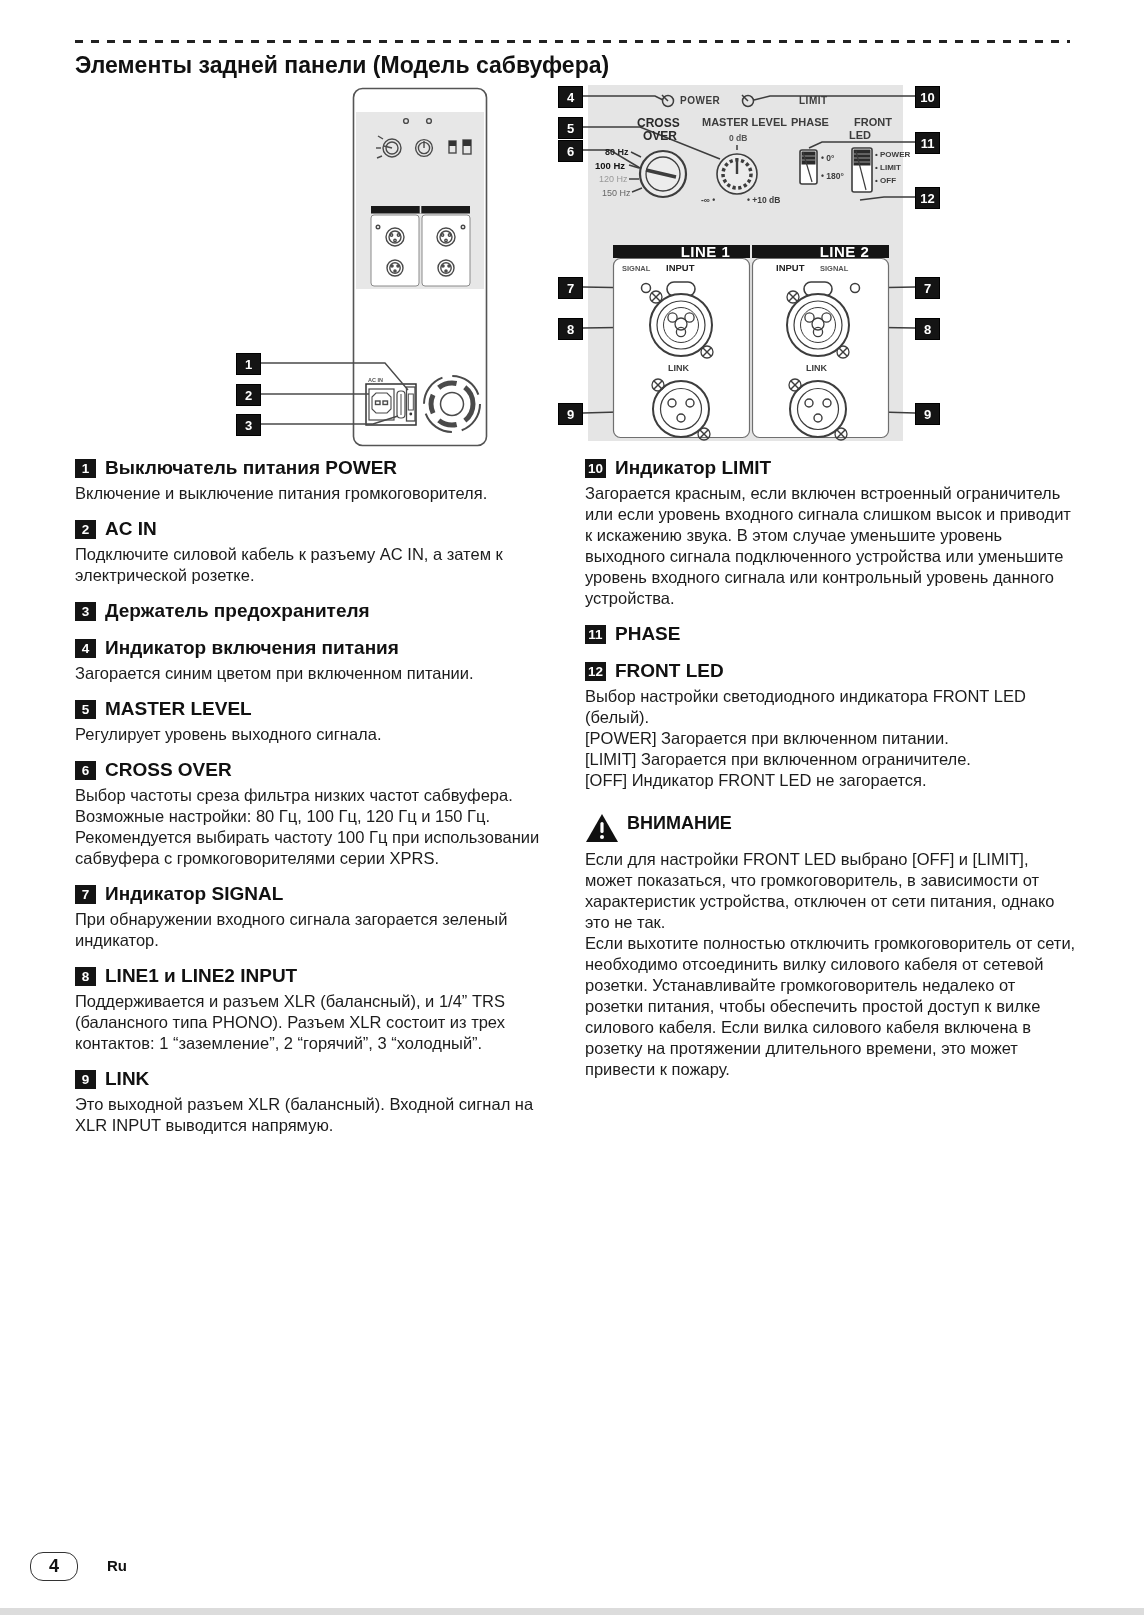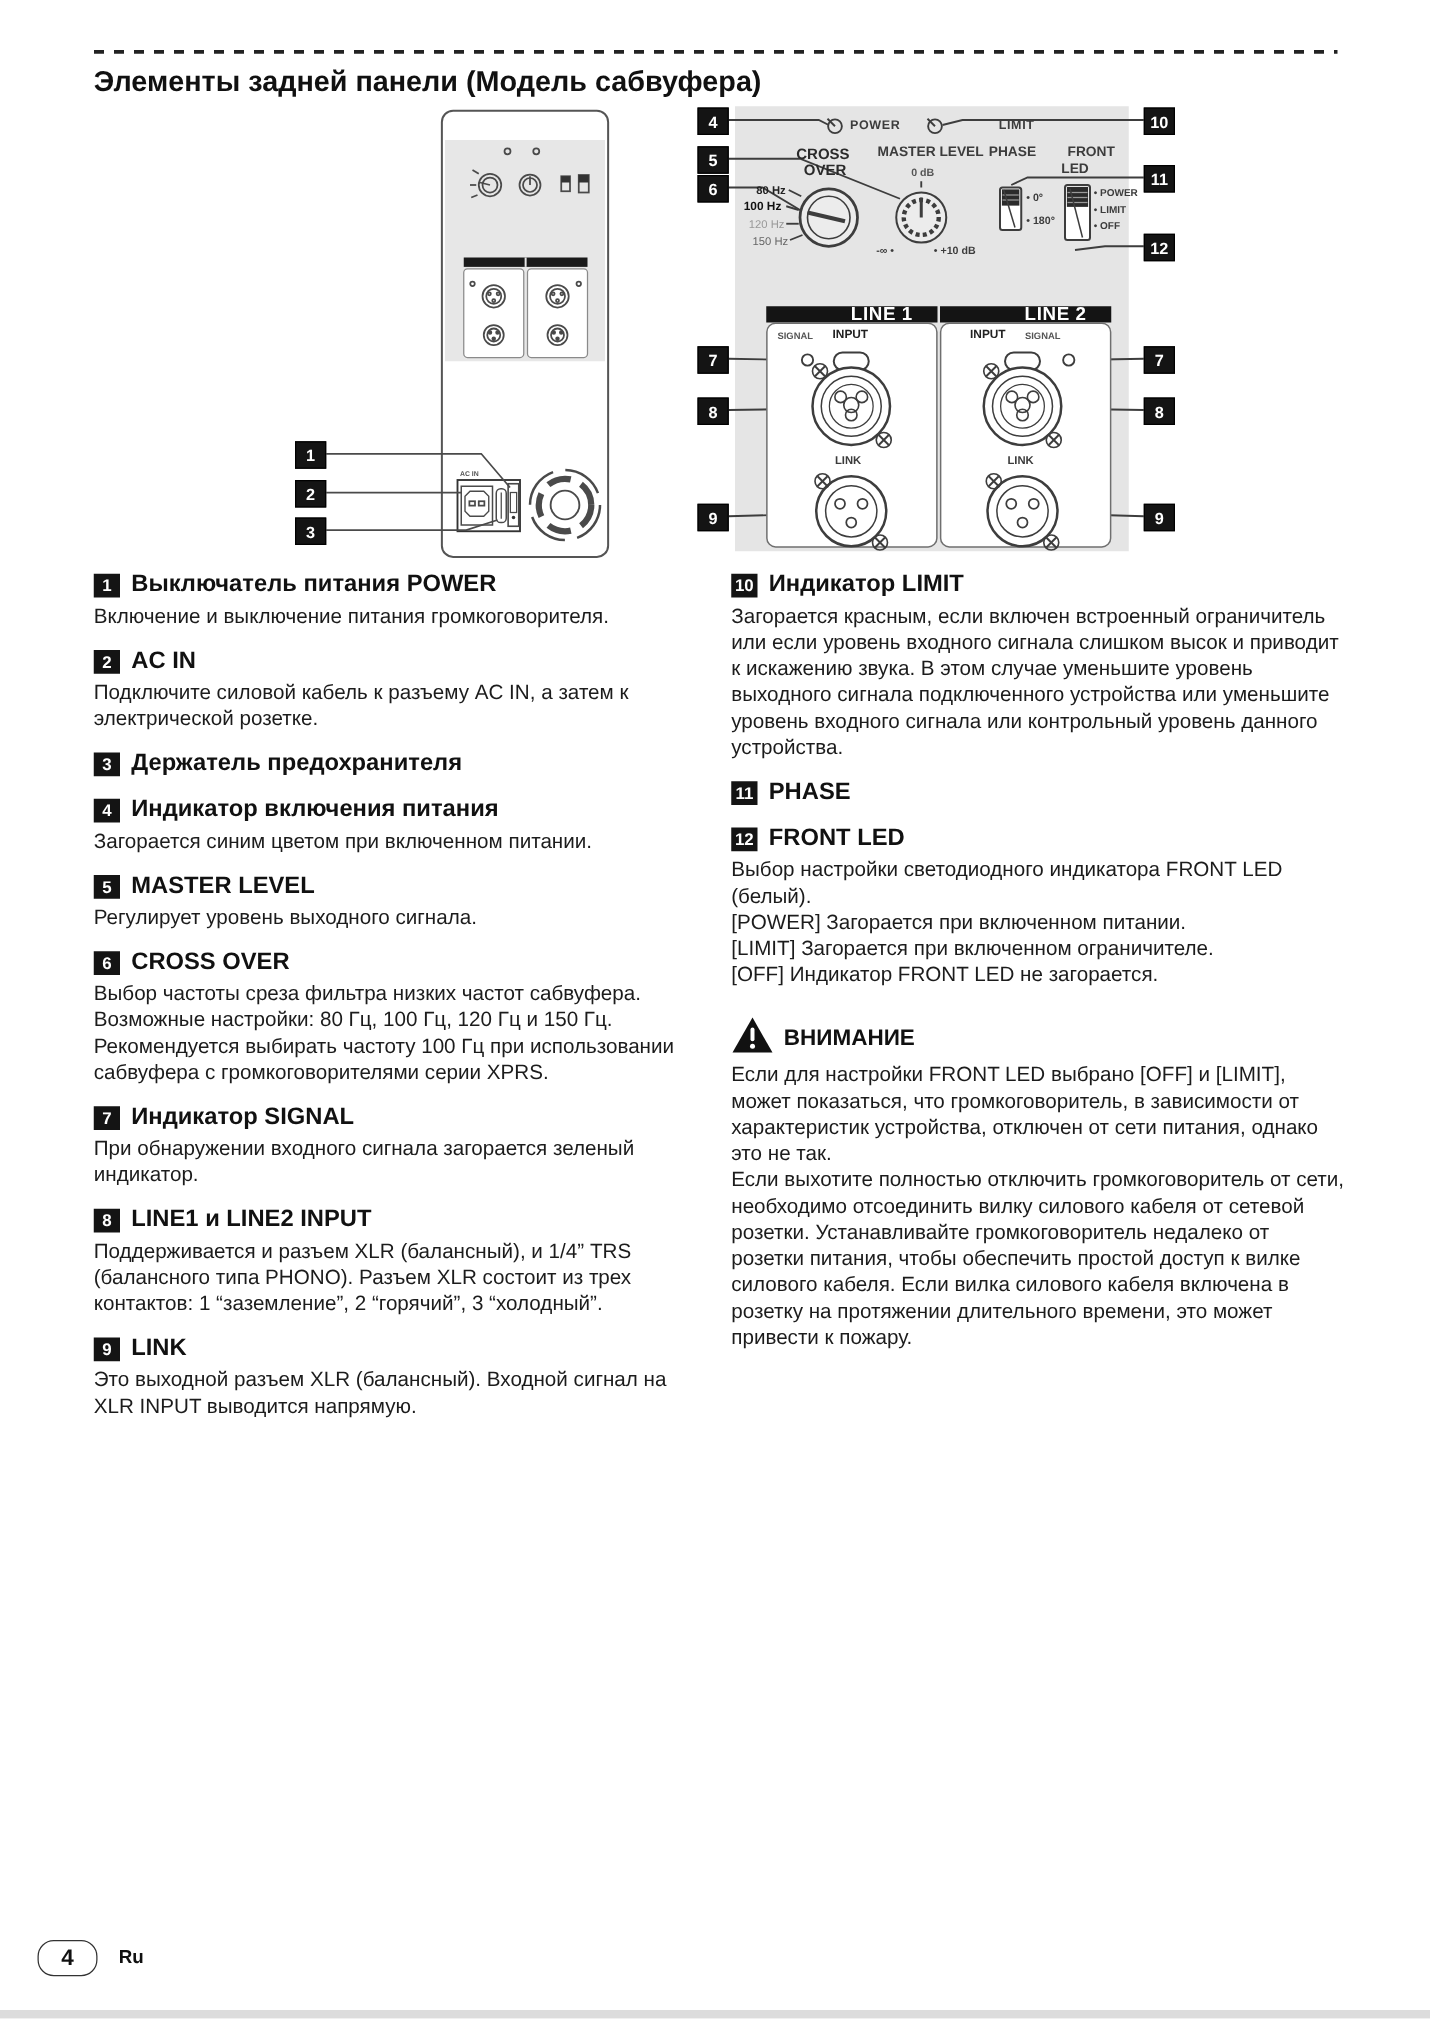--- a/index.html
+++ b/index.html
@@ -17,25 +17,25 @@
   .col{position:absolute;top:456px;width:494px;}
   .col-left{left:75px;}
   .col-right{left:585px;width:492px;}
   .section{margin-bottom:13px;}
   .sec-head{display:flex;align-items:center;margin-bottom:3px;}
   .badge{flex:0 0 auto;width:21px;height:19px;background:#141414;color:#fff;font-size:13.5px;font-weight:700;
     display:flex;align-items:center;justify-content:center;margin-right:9px;}
   .sec-title{font-size:19px;font-weight:700;color:#111;line-height:24px;}
   .sec-body{font-size:16.5px;line-height:21px;color:#1c1c1c;white-space:pre-line;}
   .warning{margin-top:22px;}
-  .warn-head{display:flex;align-items:center;margin-bottom:2px;}
+  .warn-head{display:flex;align-items:flex-start;margin-bottom:2px;}
   .warn-title{font-size:18px;font-weight:700;margin-left:8px;color:#111;}
   .footer-page{position:absolute;left:30px;top:1552px;width:46px;height:27px;border:1.6px solid #333;
     border-radius:13px;display:flex;align-items:center;justify-content:center;font-size:18px;font-weight:700;color:#111;}
-  .footer-lang{position:absolute;left:95px;top:1557px;font-size:15px;font-weight:700;color:#111;}
+  .footer-lang{position:absolute;left:107px;top:1557px;font-size:15px;font-weight:700;color:#111;}
   .scan-bottom{position:absolute;left:0;top:1608px;width:1144px;height:7px;background:#dcdcdc;}
 </style>
 </head>
 <body>
 
 <div class="page">
 
   <div class="dashrule"></div>
   <div class="title">Элементы задней панели (Модель сабвуфера)</div>
 

